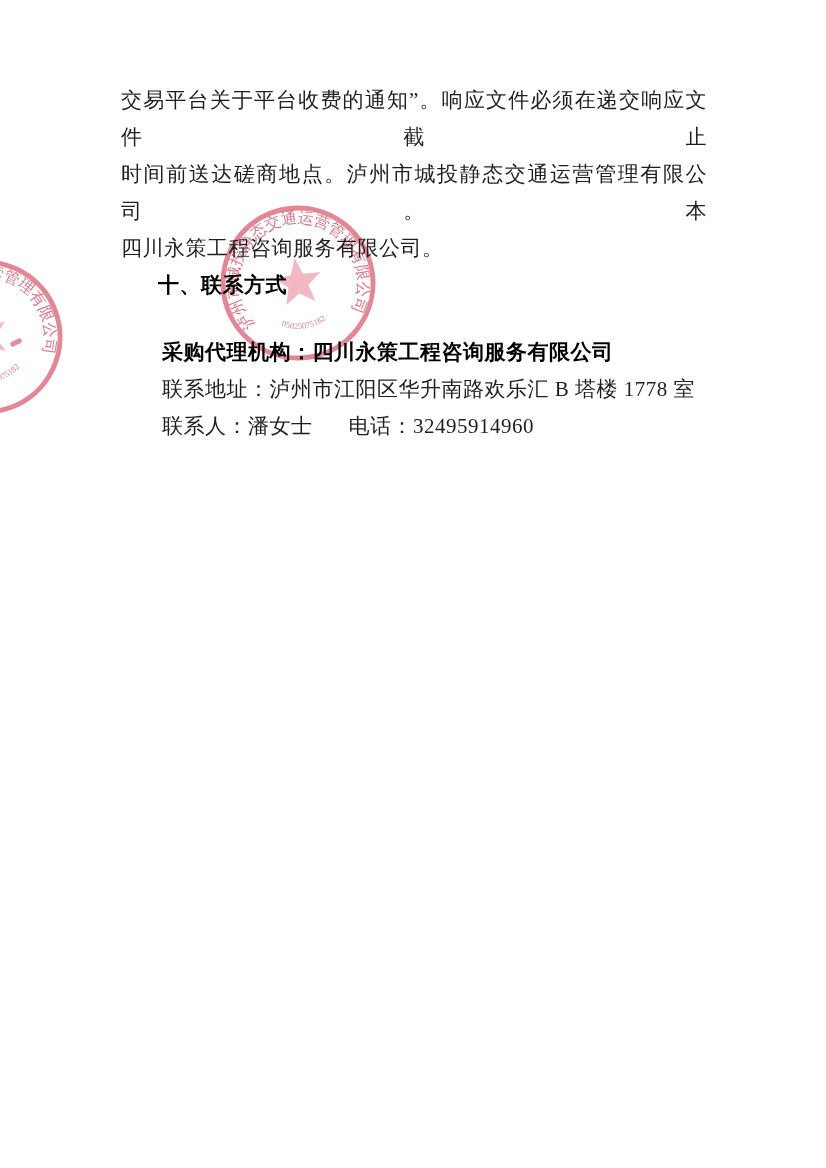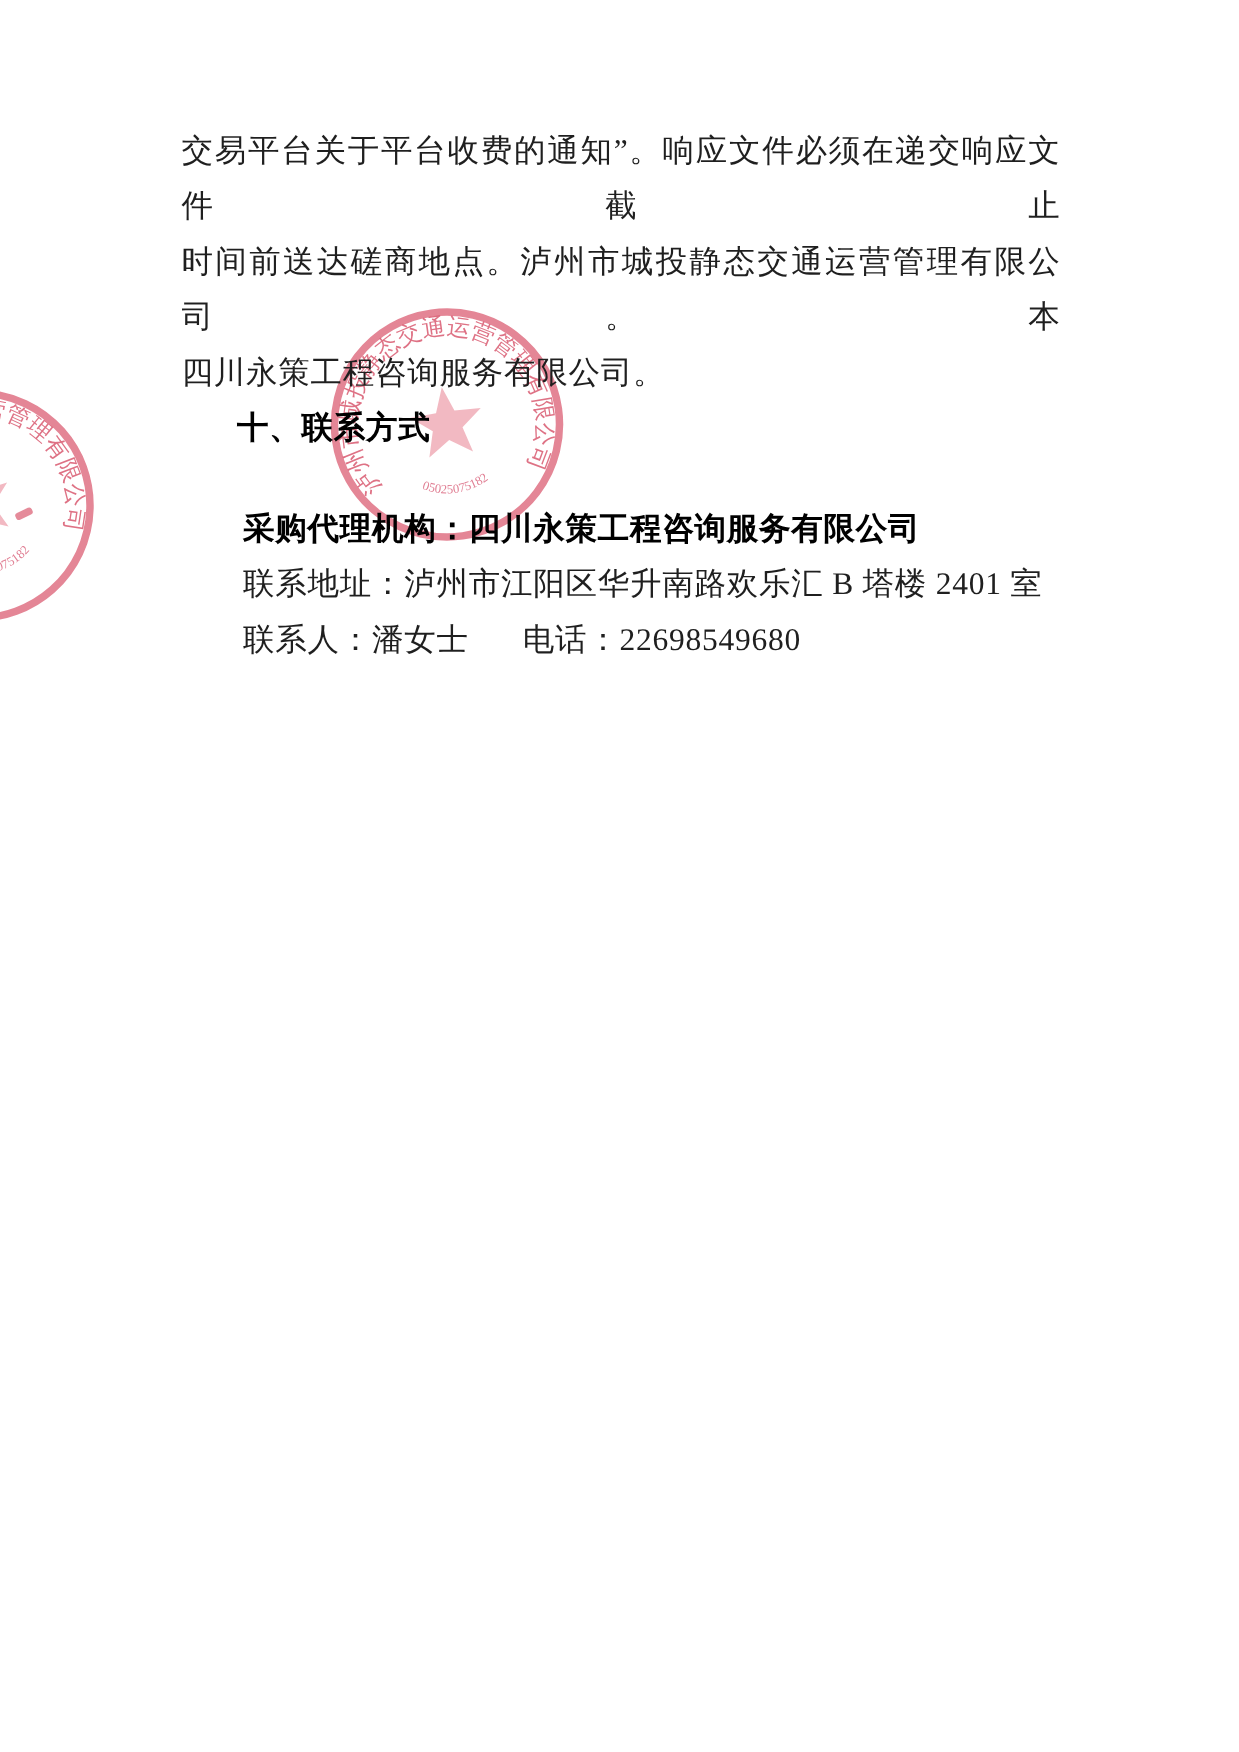--- a/index.html
+++ b/index.html
@@ -83,18 +83,18 @@
     <p class="line just">时间前送达磋商地点。泸州市城投静态交通运营管理有限公司。本</p>
     <p class="line">四川永策工程咨询服务有限公司。</p>
 
     <p class="line ind bold">十、联系方式</p>
 
 
 
 
     <p class="line ind2 bold blockgap">采购代理机构：四川永策工程咨询服务有限公司</p>
 
-    <p class="line ind2"><span>联系地址：</span><span>泸州市江阳区华升南路欢乐汇 B 塔楼 2401 室</span></p>
+    <p class="line ind2"><span>联系地址：</span><span>泸州市江阳区华升南路欢乐汇 B 塔楼 1778 室</span></p>
 
-    <p class="line ind2"><span>联系人：</span><span>潘女士</span><span class="gap2"></span><span>电话：</span><span>22698549680</span></p>
+    <p class="line ind2"><span>联系人：</span><span>潘女士</span><span class="gap2"></span><span>电话：</span><span>32495914960</span></p>
 
   </div>
 </div>
 
 </body></html>

